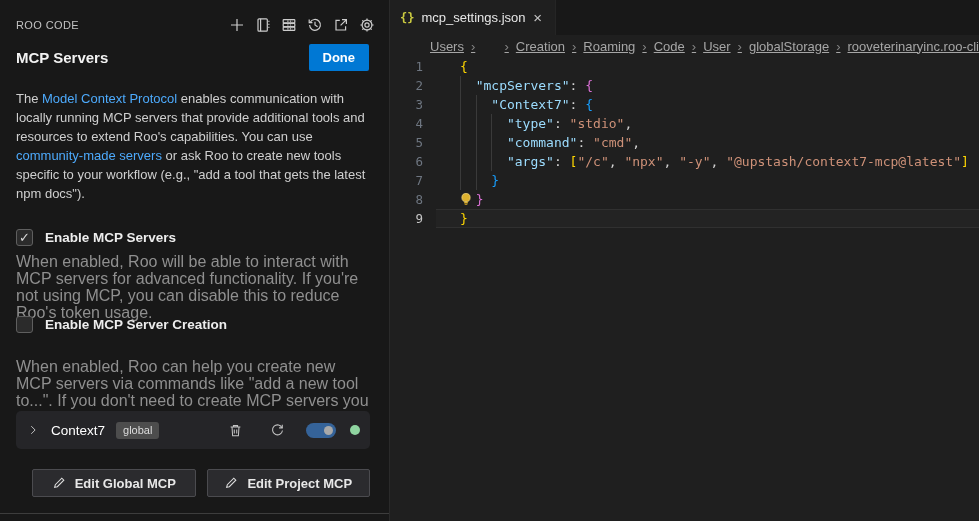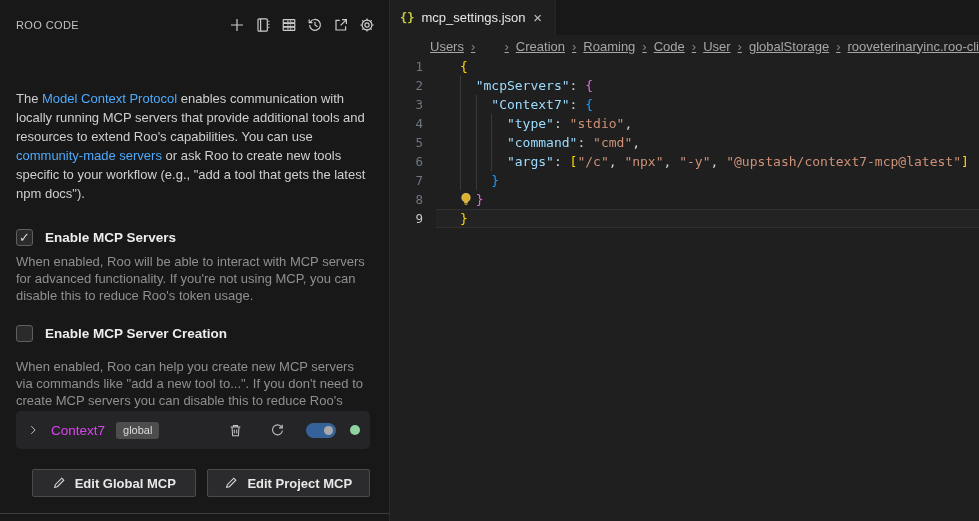--- a/index.html
+++ b/index.html
@@ -13,30 +13,30 @@
   .brand { font-size:11px; color:#c2c2c2; letter-spacing:.4px; }
   .topicons { display:flex; align-items:center; gap:6px; }
   .icnbtn { width:20px; height:20px; display:flex; align-items:center; justify-content:center; border-radius:4px; cursor:pointer; }
   .icnbtn svg { stroke:#cccccc; fill:none; stroke-width:1.2; }
   .hdr { position:absolute; top:42px; left:16px; right:20px; height:30px; display:flex; align-items:center; justify-content:space-between; }
   .hdr h1 { font-size:15px; font-weight:bold; color:#f2f2f2; }
   .donebtn { background:#0078d4; color:#fff; border:none; font-family:inherit; font-size:13px; font-weight:bold; padding:6px 14px; border-radius:2px; cursor:pointer; }
   .intro { position:absolute; top:89px; left:16px; width:358px; font-size:13px; line-height:19px; color:#cfcfcf; }
   .intro a { color:#4daafc; text-decoration:none; }
   .cbrow { position:absolute; left:16px; display:flex; align-items:center; gap:12px; height:20px; }
-  .cbrow1 { top:227px; } .cbrow2 { top:323px; }
+  .cbrow1 { top:227px; } .cbrow2 { top:314px; }
   .cbbox { width:17px; height:17px; background:#2b2b2b; border:1px solid #5f5f5f; border-radius:3px; display:flex; align-items:center; justify-content:center; color:#d8d8d8; font-size:13px; line-height:1; cursor:pointer; }
   .cbbox .mark { visibility:hidden; }
   .cbbox.checked .mark { visibility:visible; }
   .cblabel { font-weight:bold; font-size:13.5px; color:#ededed; cursor:pointer; }
-  .cbdesc { position:absolute; left:16px; width:354px; font-size:13px; line-height:17px; color:#8f8f8f; }
+  .cbdesc { position:absolute; left:16px; width:354px; font-size:16px; line-height:17px; color:#8f8f8f; }
   .cbdesc1 { top:253px; } .cbdesc2 { top:358px; }
   .card { position:absolute; top:411px; left:16px; right:19px; height:38px; background:#252528; border-radius:5px; display:flex; align-items:center; padding:0 10px 0 8px; cursor:pointer; }
   .chev svg { stroke:#c8c8c8; fill:none; stroke-width:1.4; }
-  .srvname { margin-left:9px; font-size:13.5px; color:#d946ef; }
+  .srvname { margin-left:9px; font-size:13.5px; color:#ffffff; }
   .badge { margin-left:11px; background:#4d4d4d; color:#dcdcdc; font-size:11px; padding:2.5px 7px; border-radius:3px; }
   .spacer { flex:1; }
   .cardicn { width:18px; height:18px; display:flex; align-items:center; justify-content:center; cursor:pointer; }
   .cardicn svg { stroke:#c5c5c5; fill:none; stroke-width:1.1; }
   .trash { margin-right:24px; } .refresh { margin-right:20px; }
   .toggle { position:relative; width:30px; height:15px; border-radius:8px; background:#356399; cursor:pointer; }
   .toggle .knob { position:absolute; right:3px; top:3px; width:9px; height:9px; border-radius:50%; background:#a9a9a9; }
   .statusdot { margin-left:14px; width:10px; height:10px; border-radius:50%; background:#8fd4a0; }
   .editbtns { position:absolute; top:469px; left:32px; right:19px; display:flex; gap:11px; }
   .ebtn { flex:1; height:28px; background:#2b2b2e; border:1px solid #4b4b4f; border-radius:2px; display:flex; align-items:center; justify-content:center; gap:9px; color:#e8e8e8; font-family:inherit; font-weight:bold; font-size:13px; cursor:pointer; }
@@ -109,20 +109,24 @@
         <span class="icnbtn" aria-label="gear-icon">
           <svg width="16" height="16" viewBox="0 0 16 16">
               <circle cx="8" cy="8" r="2.1"></circle>
               <circle cx="8" cy="8" r="4.9"></circle>
               <path d="M8 1.4v2M8 12.6v2M1.4 8h2M12.6 8h2M3.3 3.3l1.4 1.4M11.3 11.3l1.4 1.4M12.7 3.3l-1.4 1.4M4.7 11.3l-1.4 1.4"></path>
             </svg>
         </span>
       </div>
     </div>
 
+    <div class="hdr">
+      <h1>MCP Servers</h1>
+      <button class="donebtn">Done</button>
+    </div>
 
     <p class="intro" id="intro"><span>The </span><a href="#">Model Context Protocol</a><span> enables communication with locally running MCP servers that provide additional tools and resources to extend Roo's capabilities. You can use </span><a href="#">community-made servers</a><span> or ask Roo to create new tools specific to your workflow (e.g., "add a tool that gets the latest npm docs").</span></p>
 
     <div class="cbrow cbrow1">
       <span class="cbbox checked" id="cb0">
           <span class="mark">✓</span>
         </span>
       <span class="cblabel">Enable MCP Servers</span>
     </div>
     <p class="cbdesc cbdesc1">When enabled, Roo will be able to interact with MCP servers for advanced functionality. If you're not using MCP, you can disable this to reduce Roo's token usage.</p>

